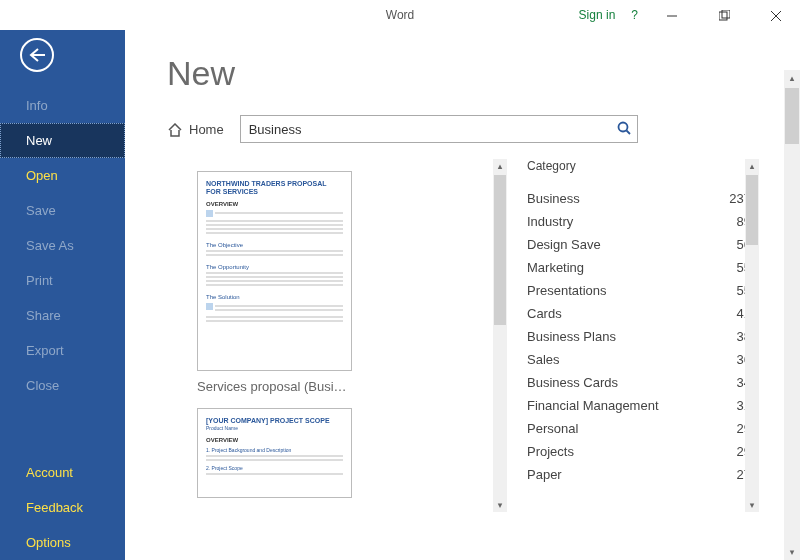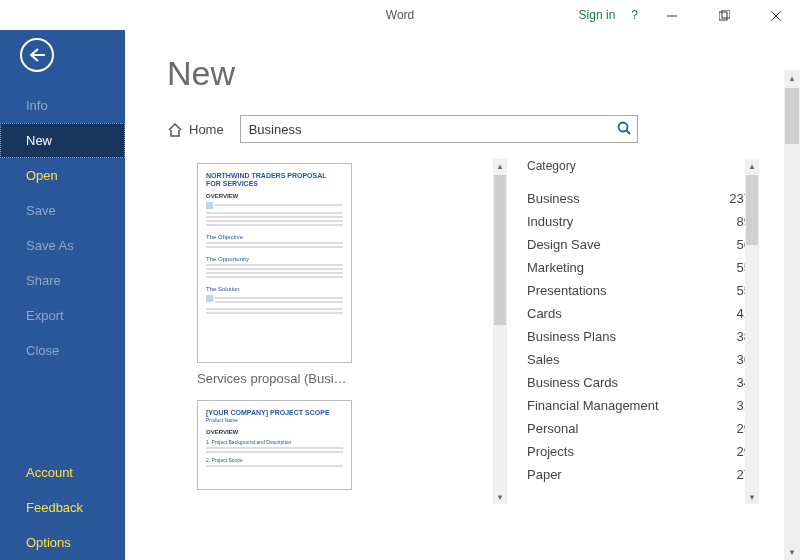--- a/index.html
+++ b/index.html
@@ -104,21 +104,21 @@
 
   .results { display: flex; gap: 20px; margin-top: 10px; position: relative; }
 
   .templates { width: 340px; position: relative; }
   .templates-scroll { position: absolute; right: 0; top: 0; bottom: 0; width: 14px; background:#f0f0f0; display:flex; flex-direction:column; align-items:center;}
   .templates-scroll .arr { width:14px; height:14px; display:flex;align-items:center;justify-content:center;color:#666;font-size:9px;}
   .templates-scroll .track { flex:1; position:relative; width:14px;}
   .templates-scroll .thumb { width:12px; height:150px; background:#cfcfcf; position:absolute; top:2px; left:1px;}
 
   .template {
-    width: 155px; margin: 4px 0 14px 30px;
+    width: 155px; margin: 12px 0 14px 30px;
   }
   .thumb-card {
     width: 155px; height: 200px;
     border: 1px solid #bbb;
     background: #fff;
     padding: 8px;
     font-size: 5px;
     color: #444;
     overflow: hidden;
   }
@@ -182,20 +182,21 @@
     <div class="back-circle">
       <svg width="16" height="14">
           <path d="M9 1 L2 7 L9 13 M2 7 H16" stroke="#fff" stroke-width="2" fill="none"></path>
         </svg>
     </div>
     <div class="nav-item disabled"><span>Info</span></div>
     <div class="nav-item active"><span>New</span></div>
     <div class="nav-item enabled"><span>Open</span></div>
     <div class="nav-item disabled"><span>Save</span></div>
     <div class="nav-item disabled"><span>Save As</span></div>
+    <div class="nav-item disabled"><span>Print</span></div>
     <div class="nav-item disabled"><span>Share</span></div>
     <div class="nav-item disabled"><span>Export</span></div>
     <div class="nav-item disabled"><span>Close</span></div>
     <div class="nav-spacer"></div>
     <div class="nav-item enabled"><span>Account</span></div>
     <div class="nav-item enabled"><span>Feedback</span></div>
     <div class="nav-item enabled"><span>Options</span></div>
   </div>
 
   <div class="content">

